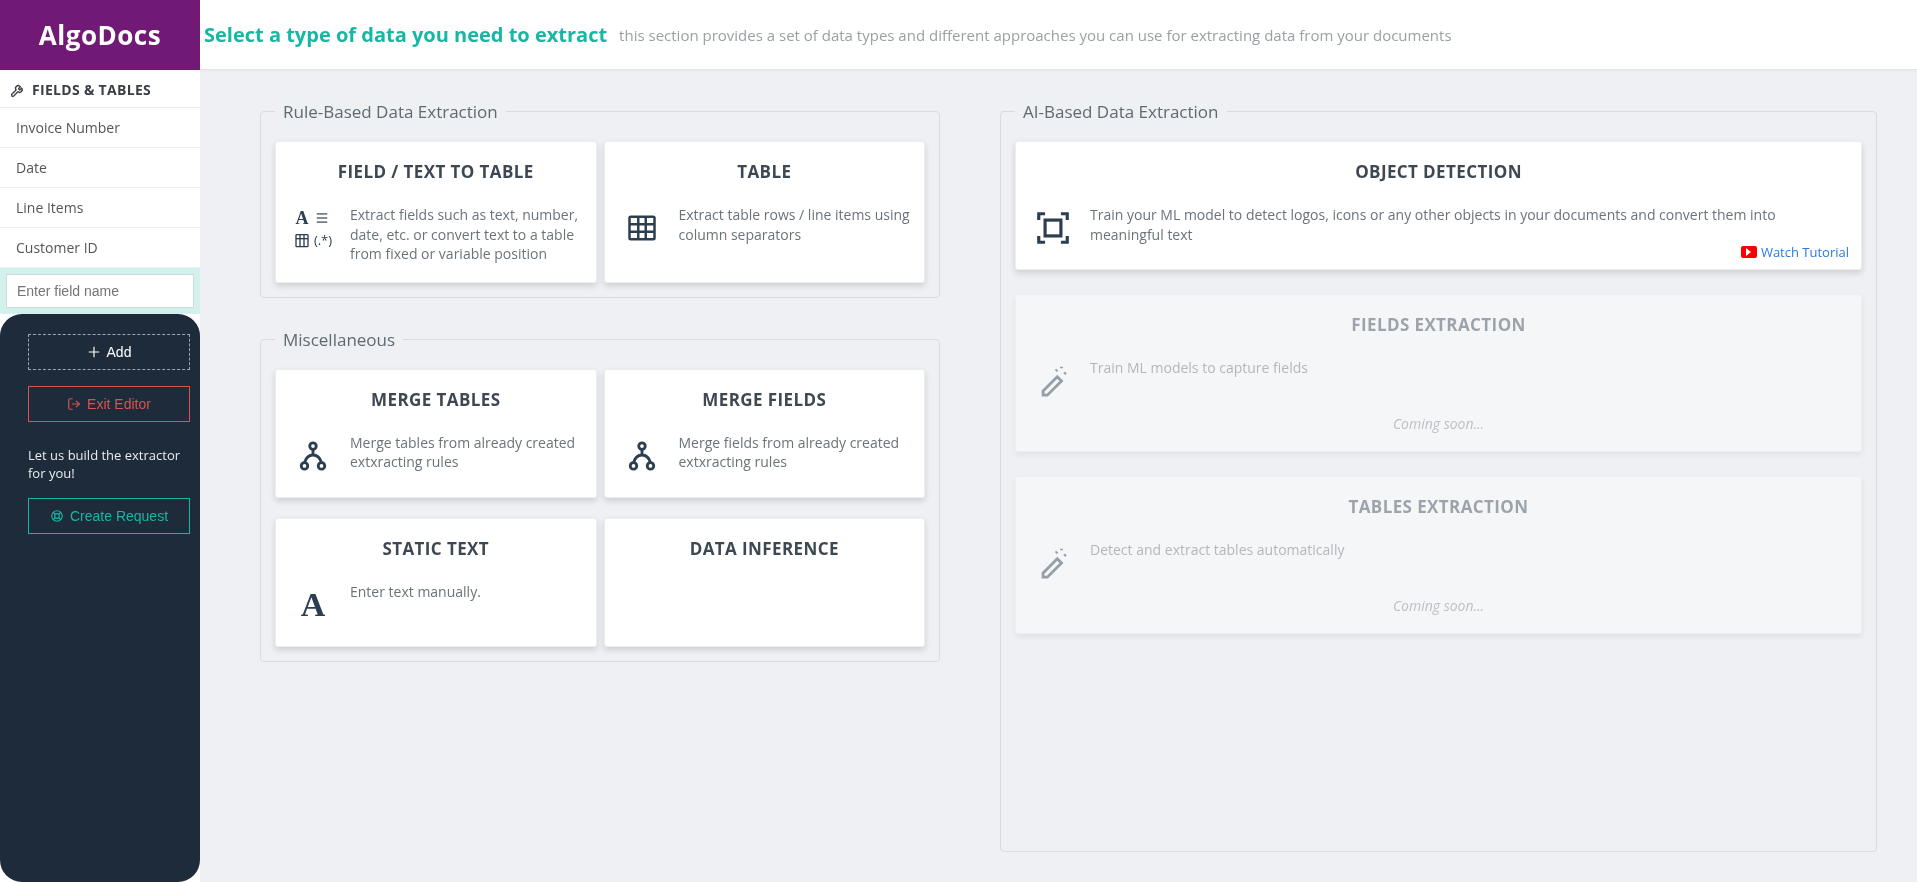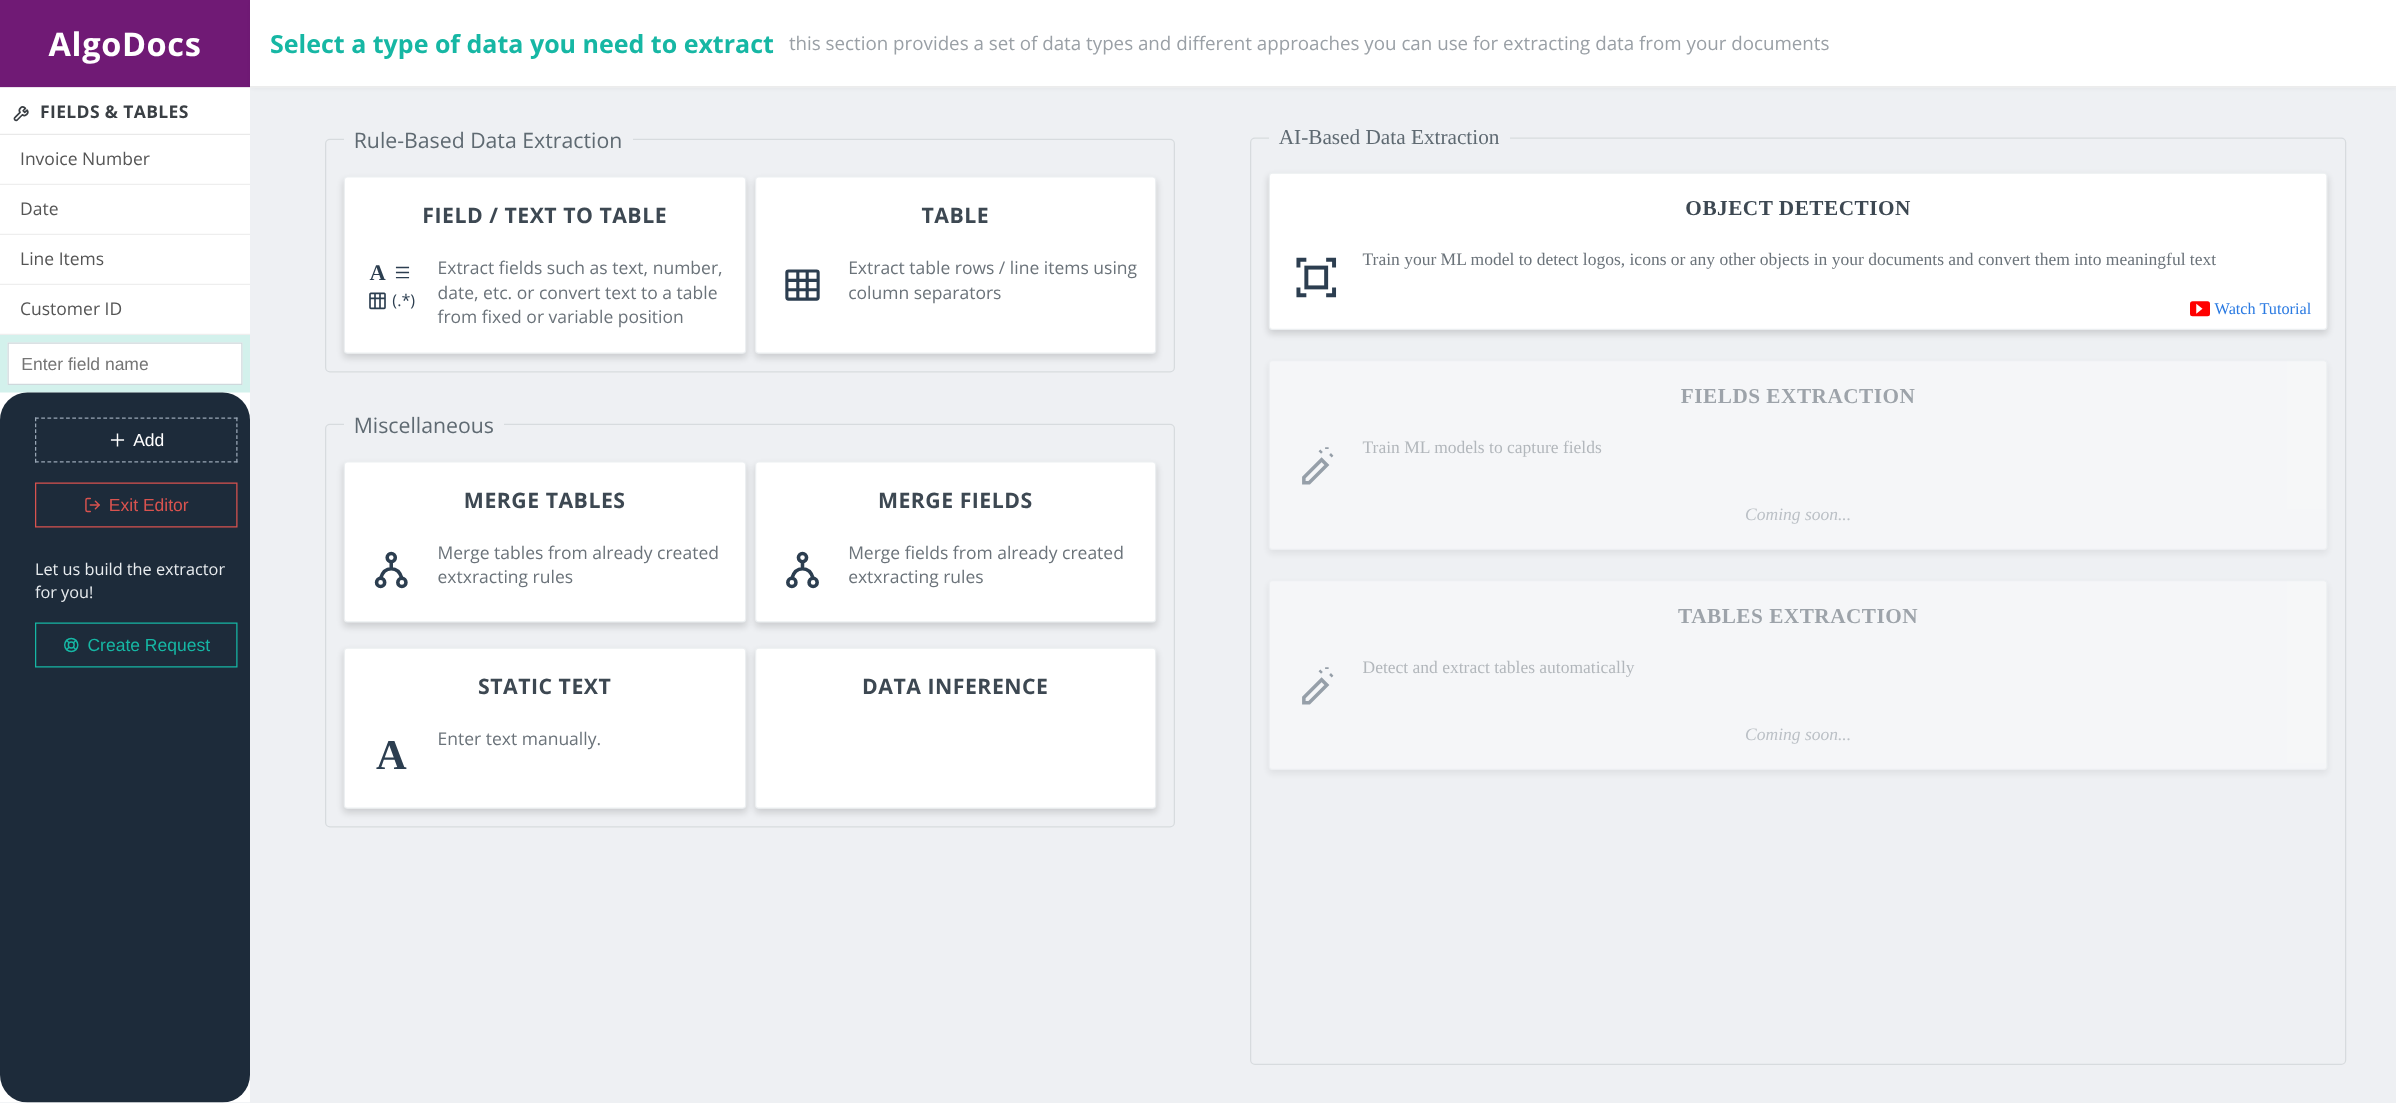--- a/index.html
+++ b/index.html
@@ -13,21 +13,21 @@
     background: #701a75;
     display: flex; align-items: center; justify-content: center;
   }
   .logo-text {
     color: #fff; font-weight: 700; font-size: 26px;
     letter-spacing: 0.5px;
   }
   .header-cell {
     flex: 1; background: #fff;
     display: flex; align-items: center;
-    padding: 0 16px;
+    padding: 0 4px;
     border-bottom: 1px solid #e6e6e6;
     box-shadow: 0 1px 3px rgba(0,0,0,0.04);
   }
   .header-title {
     color: #16b7a4; font-weight: 700; font-size: 20px;
     margin-right: 12px;
   }
   .header-sub {
     color: #9aa0a6; font-size: 15px;
   }
@@ -83,21 +83,21 @@
   .btn-create { border: 1px solid #16b7a4; color: #16b7a4; margin-bottom: 0; }
   .help-text { color: #e8ecef; font-size: 13px; margin: 24px 0 16px 0; line-height: 1.4; }
 
   
   .main {
     flex: 1; overflow: auto;
     padding: 30px 40px 30px 60px;
     display: flex; gap: 60px;
   }
   .col-left { flex: 0 0 680px; display: flex; flex-direction: column; gap: 30px; }
-  .col-right { flex: 1; min-width: 320px; font-family: Liberation Serif, serif; }
+  .col-right { flex: 1; min-width: 320px; }
 
   fieldset.group {
     border: 1px solid #d7dbde;
     border-radius: 4px;
     padding: 18px 14px 14px 14px;
   }
   fieldset.group > legend {
     padding: 0 8px;
     color: #5f6a72; font-size: 17px;
   }

